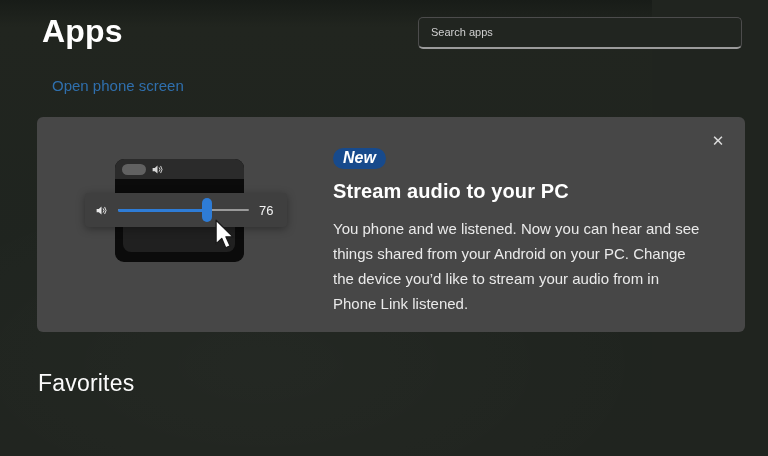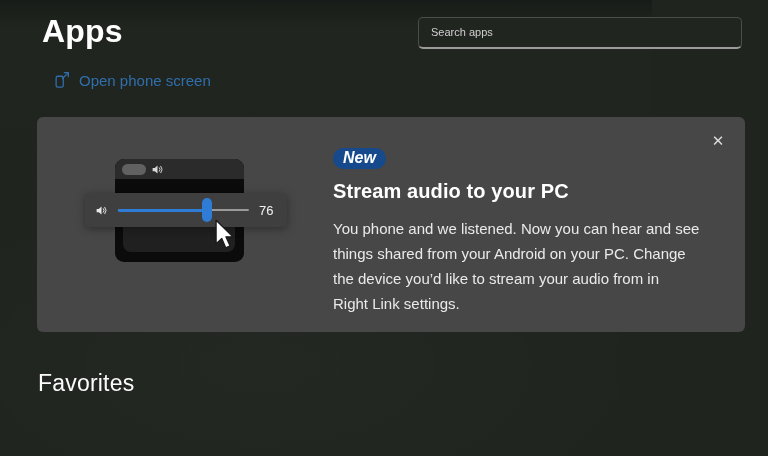--- a/index.html
+++ b/index.html
@@ -33,20 +33,21 @@
   .searchbox input{
     width:100%;height:100%;background:transparent;border:none;outline:none;
     color:#e6e6e6;font-size:11px;padding:0 12px 2px 12px;
     font-family:"Liberation Sans","DejaVu Sans",sans-serif;
   }
   .searchbox input::placeholder{color:#d0d0d0;opacity:1;}
   .phone-link{
     position:absolute;left:52px;top:68px;height:24px;
     display:flex;align-items:center;gap:9px;cursor:pointer;
     color:var(--link-blue);
+    flex-direction:column;
   }
   .phone-link .lbl{font-size:15px;color:var(--link-blue);}
   
   .banner{
     position:absolute;left:37px;top:117px;width:708px;height:215px;
     background:#474747;border-radius:6px;
   }
   .close-btn{
     position:absolute;left:662px;top:6px;width:38px;height:36px;
     display:flex;align-items:center;justify-content:center;
@@ -181,21 +182,21 @@
         </svg>
       </span>
     </div>
 
     <span class="badge">New</span>
     <h2 class="banner-title">Stream audio to your PC</h2>
     <div class="banner-desc">
       <div class="line">You phone and we listened. Now you can hear and see</div>
       <div class="line">things shared from your Android on your PC. Change</div>
       <div class="line">the device you’d like to stream your audio from in</div>
-      <div class="line">Right Link settings.</div>
+      <div class="line">Phone Link listened.</div>
     </div>
 
     <div class="close-btn">✕</div>
   </section>
 
   <h2 class="fav-title">Favorites</h2>
 
 </div>
 
 </body></html>

